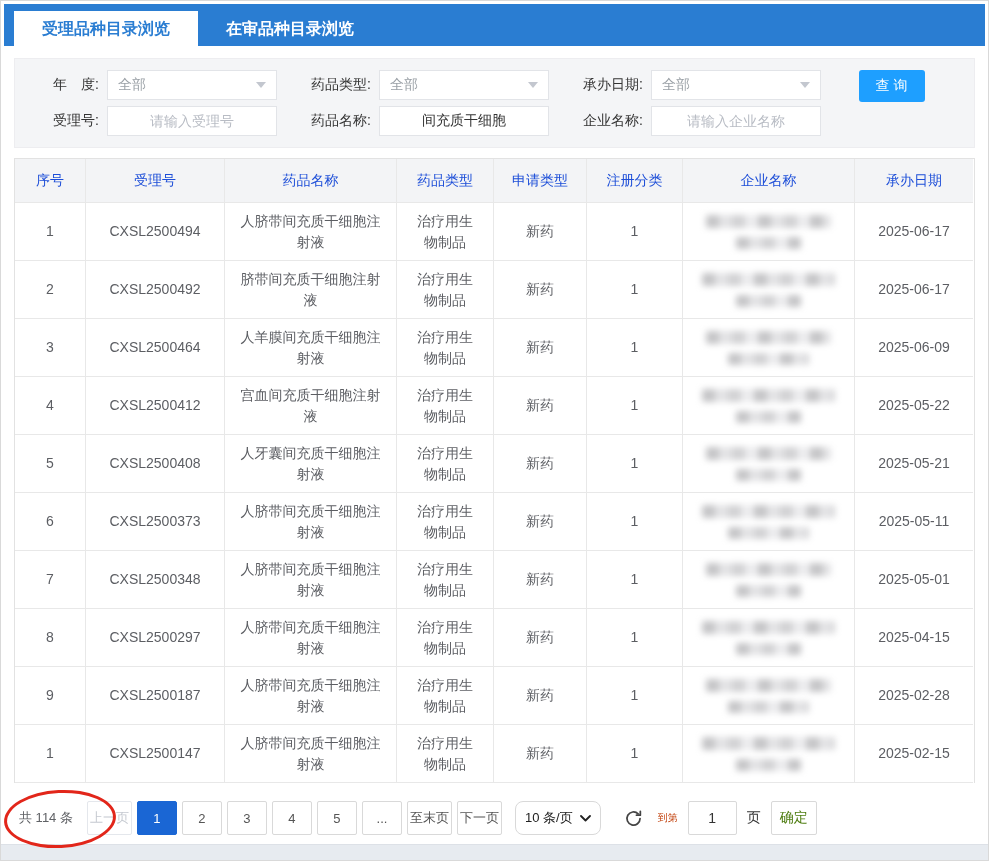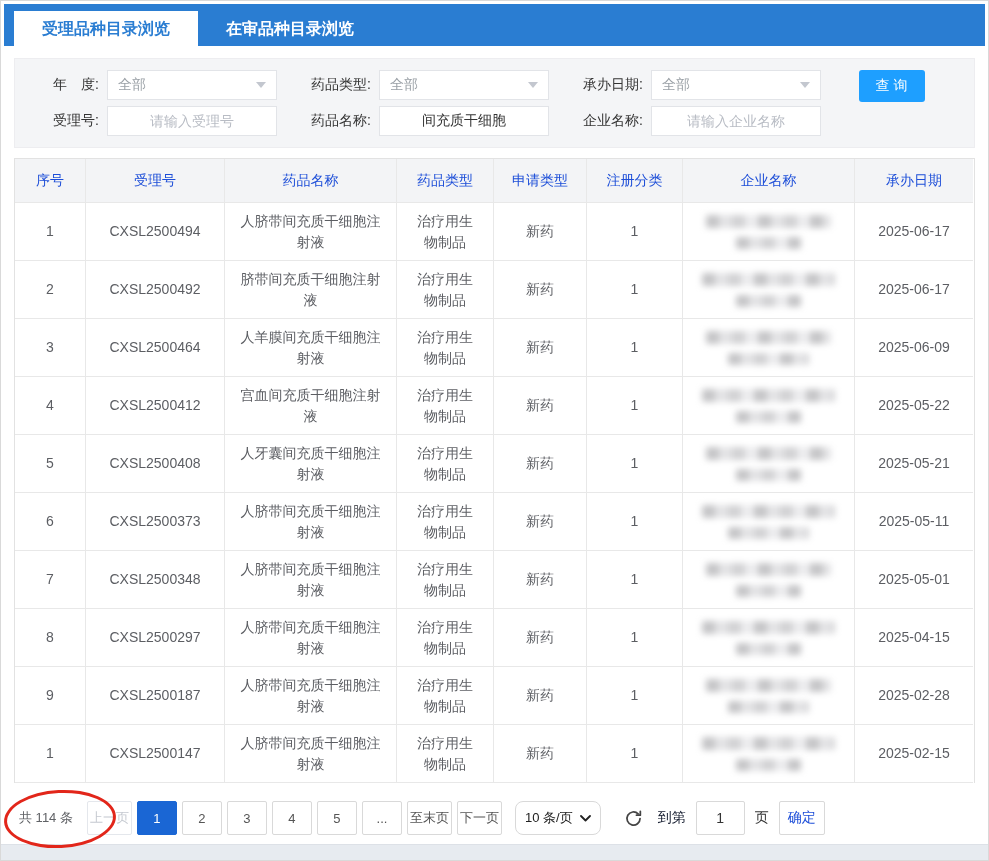--- a/index.html
+++ b/index.html
@@ -48,24 +48,24 @@
   
   .pagination { position:relative; margin-top:18px; display:flex; align-items:center; font-size:13px; color:#606266; padding-left:5px; }
   .total { margin-right:14px; white-space:nowrap; position:relative; z-index:2; }
   .pg-btn { min-width:40px; height:34px; margin-right:5px; background:#fff; border:1px solid #d9d9d9; border-radius:2px; font-size:13px; color:#555; cursor:pointer; padding:0 2px; font-family:inherit; }
   .pg-btn.disabled { color:#c6cad1; border-color:#e4e7ec; cursor:default; }
   .pg-btn.active { background:#1a66d4; border-color:#1a66d4; color:#fff; }
   .pages { display:flex; }
   .size-select { height:34px; margin:0 6px 0 8px; background:#fff; border:1px solid #d9d9d9; border-radius:8px; display:flex; align-items:center; padding:0 9px; cursor:pointer; color:#222; }
   .size-select svg { margin-left:7px; }
   .refresh { margin:0 14px 0 16px; display:flex; align-items:center; cursor:pointer; }
-  .goto-label { margin-right:10px; color:#0f172a; font-size:14px; }
+  .goto-label { margin-right:10px; color:#c2410c; font-size:10px; }
   .goto-input { width:49px; height:34px; border:1px solid #d9d9d9; border-radius:2px; text-align:center; font-size:14px; color:#333; outline:none; margin-right:10px; }
   .goto-unit { margin-right:10px; color:#333; font-size:14px; }
-  .confirm-btn { width:46px; height:34px; background:#fff; border:1px solid #d9d9d9; border-radius:2px; font-size:14px; color:#1d4ed8; cursor:pointer; font-family:inherit; }
+  .confirm-btn { width:46px; height:34px; background:#fff; border:1px solid #d9d9d9; border-radius:2px; font-size:14px; color:#4d7c0f; cursor:pointer; font-family:inherit; }
   .red-ellipse { position:absolute; left:-10px; top:-11px; width:112px; height:58px; border:3px solid #e2261a; border-radius:50%; transform:rotate(-3deg); pointer-events:none; z-index:3; }
 
   .bottom-strip { flex:1; margin-top:9px; background:#e7ebf0; border-top:1px solid #dde1e7; }
 </style>
 </head>
 <body>
 
 <div id="page">
 
   <div class="tab-bar">

